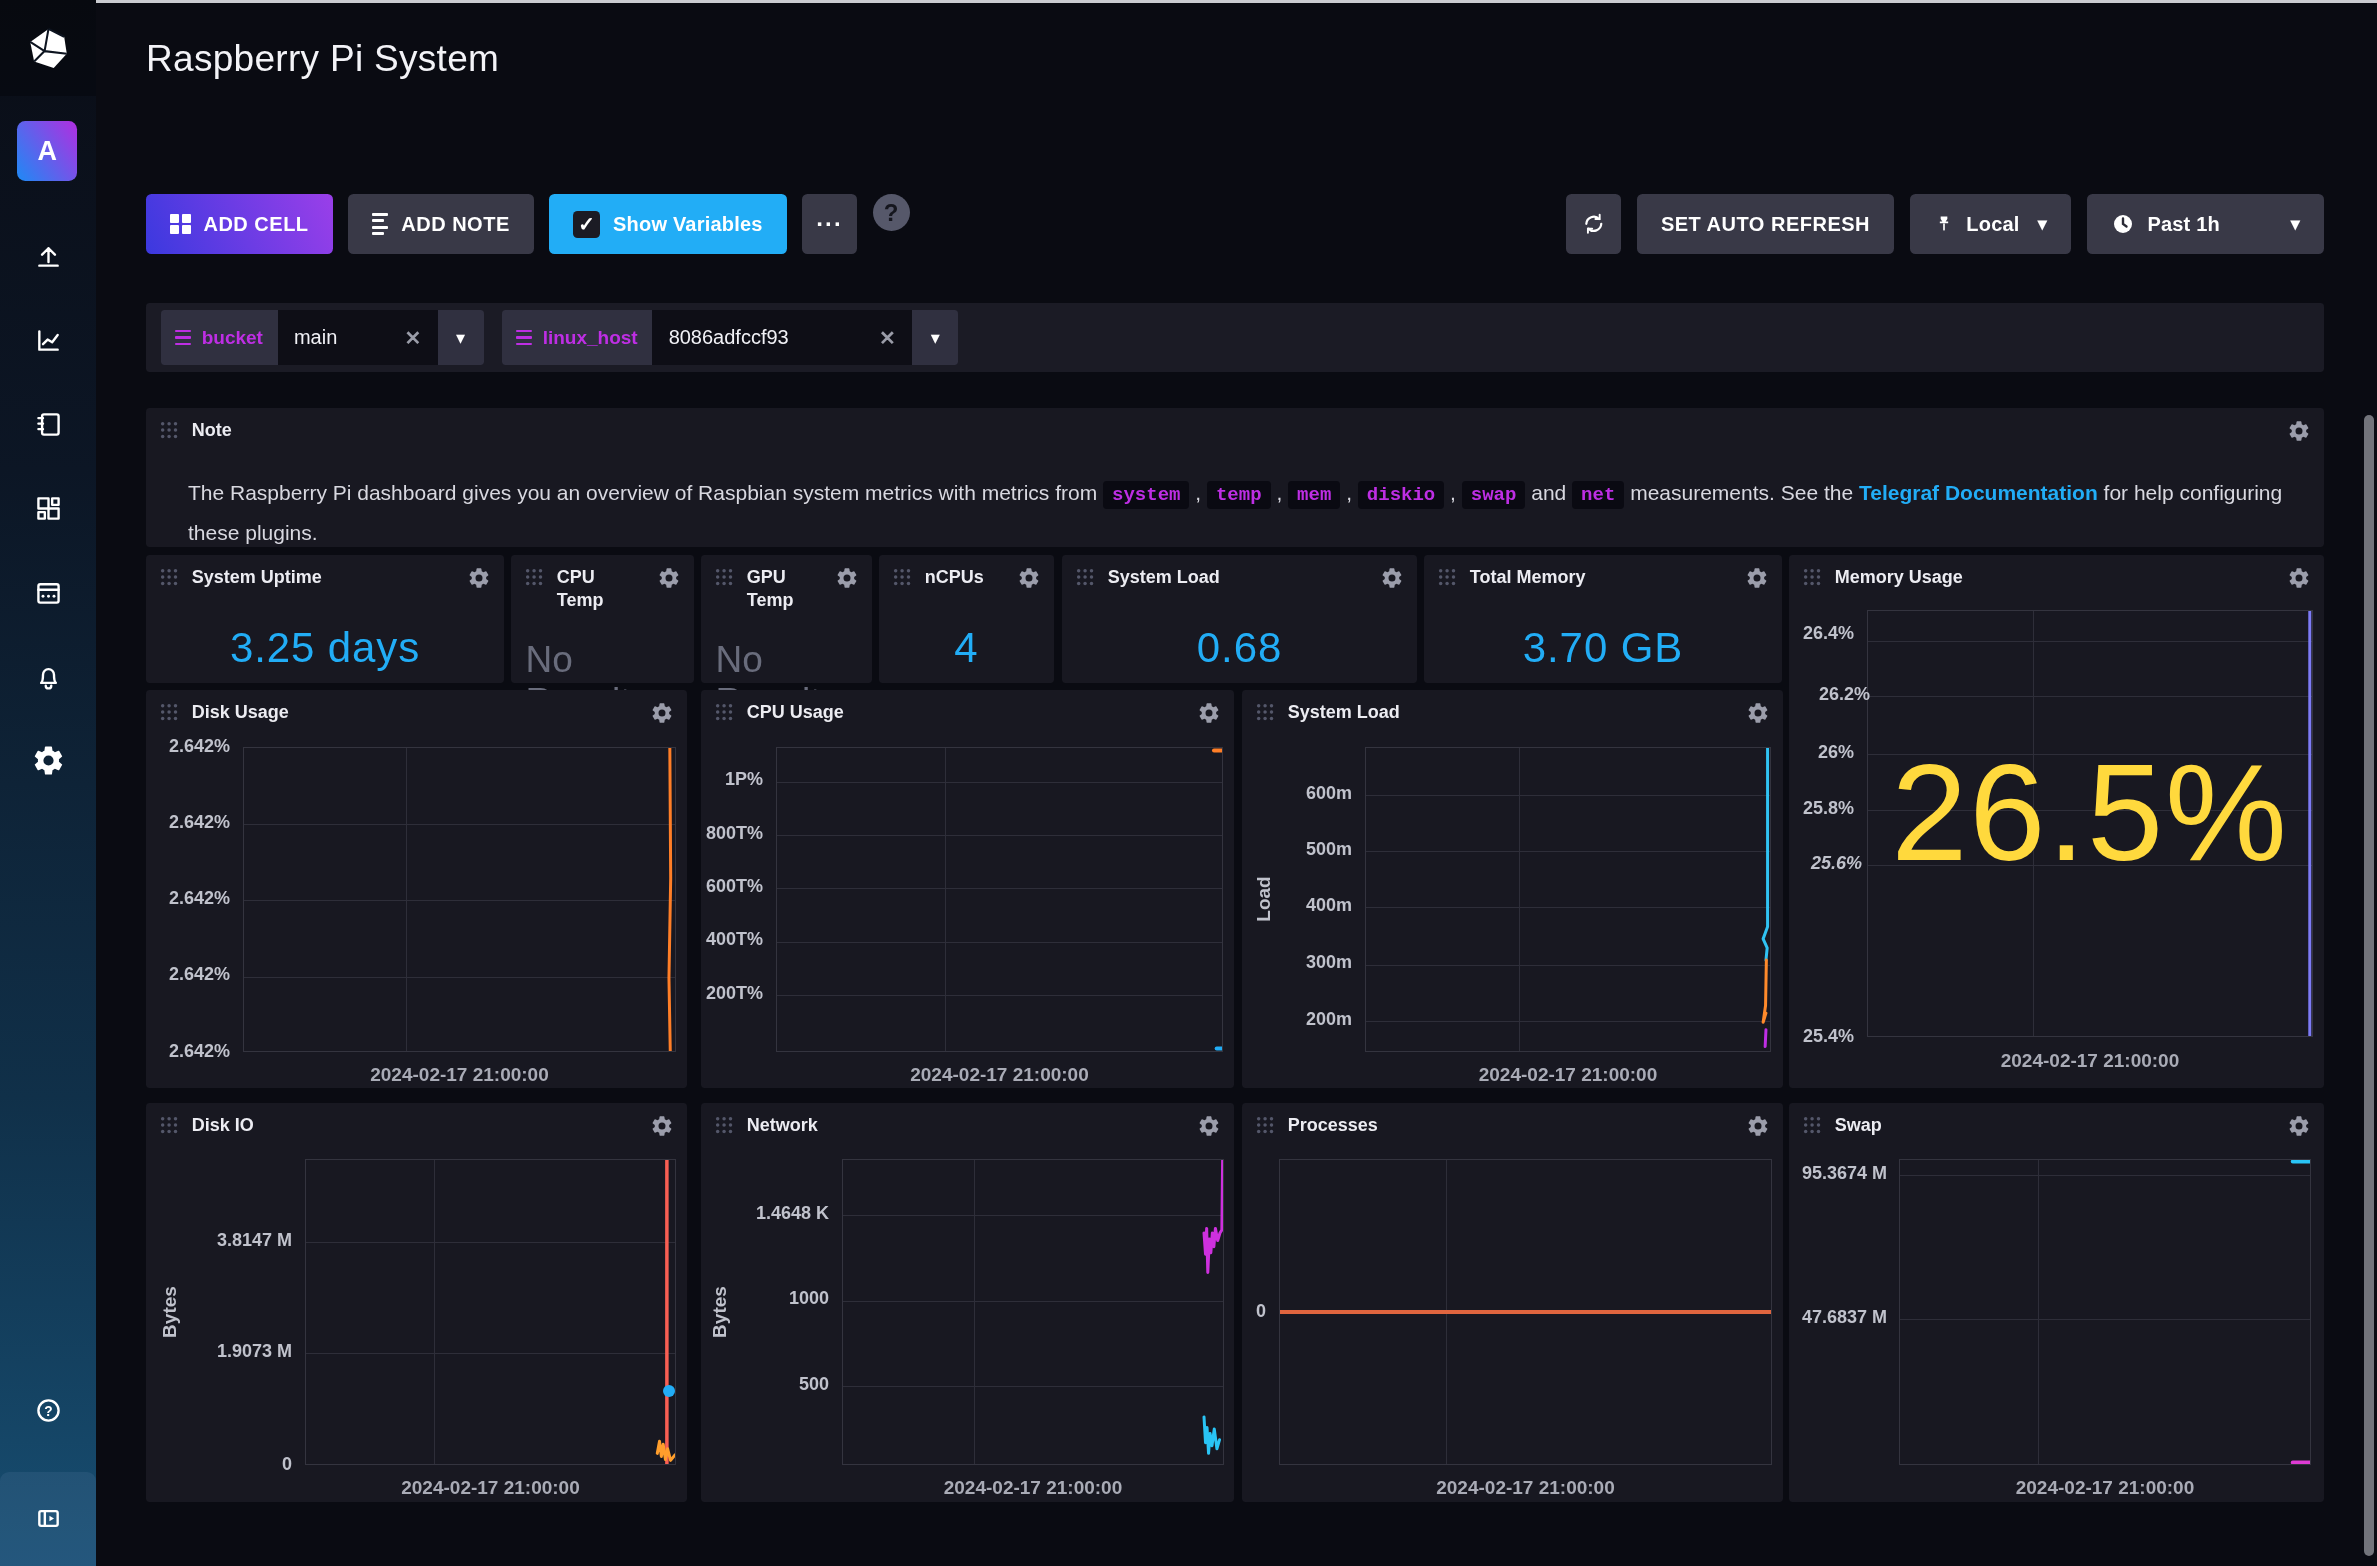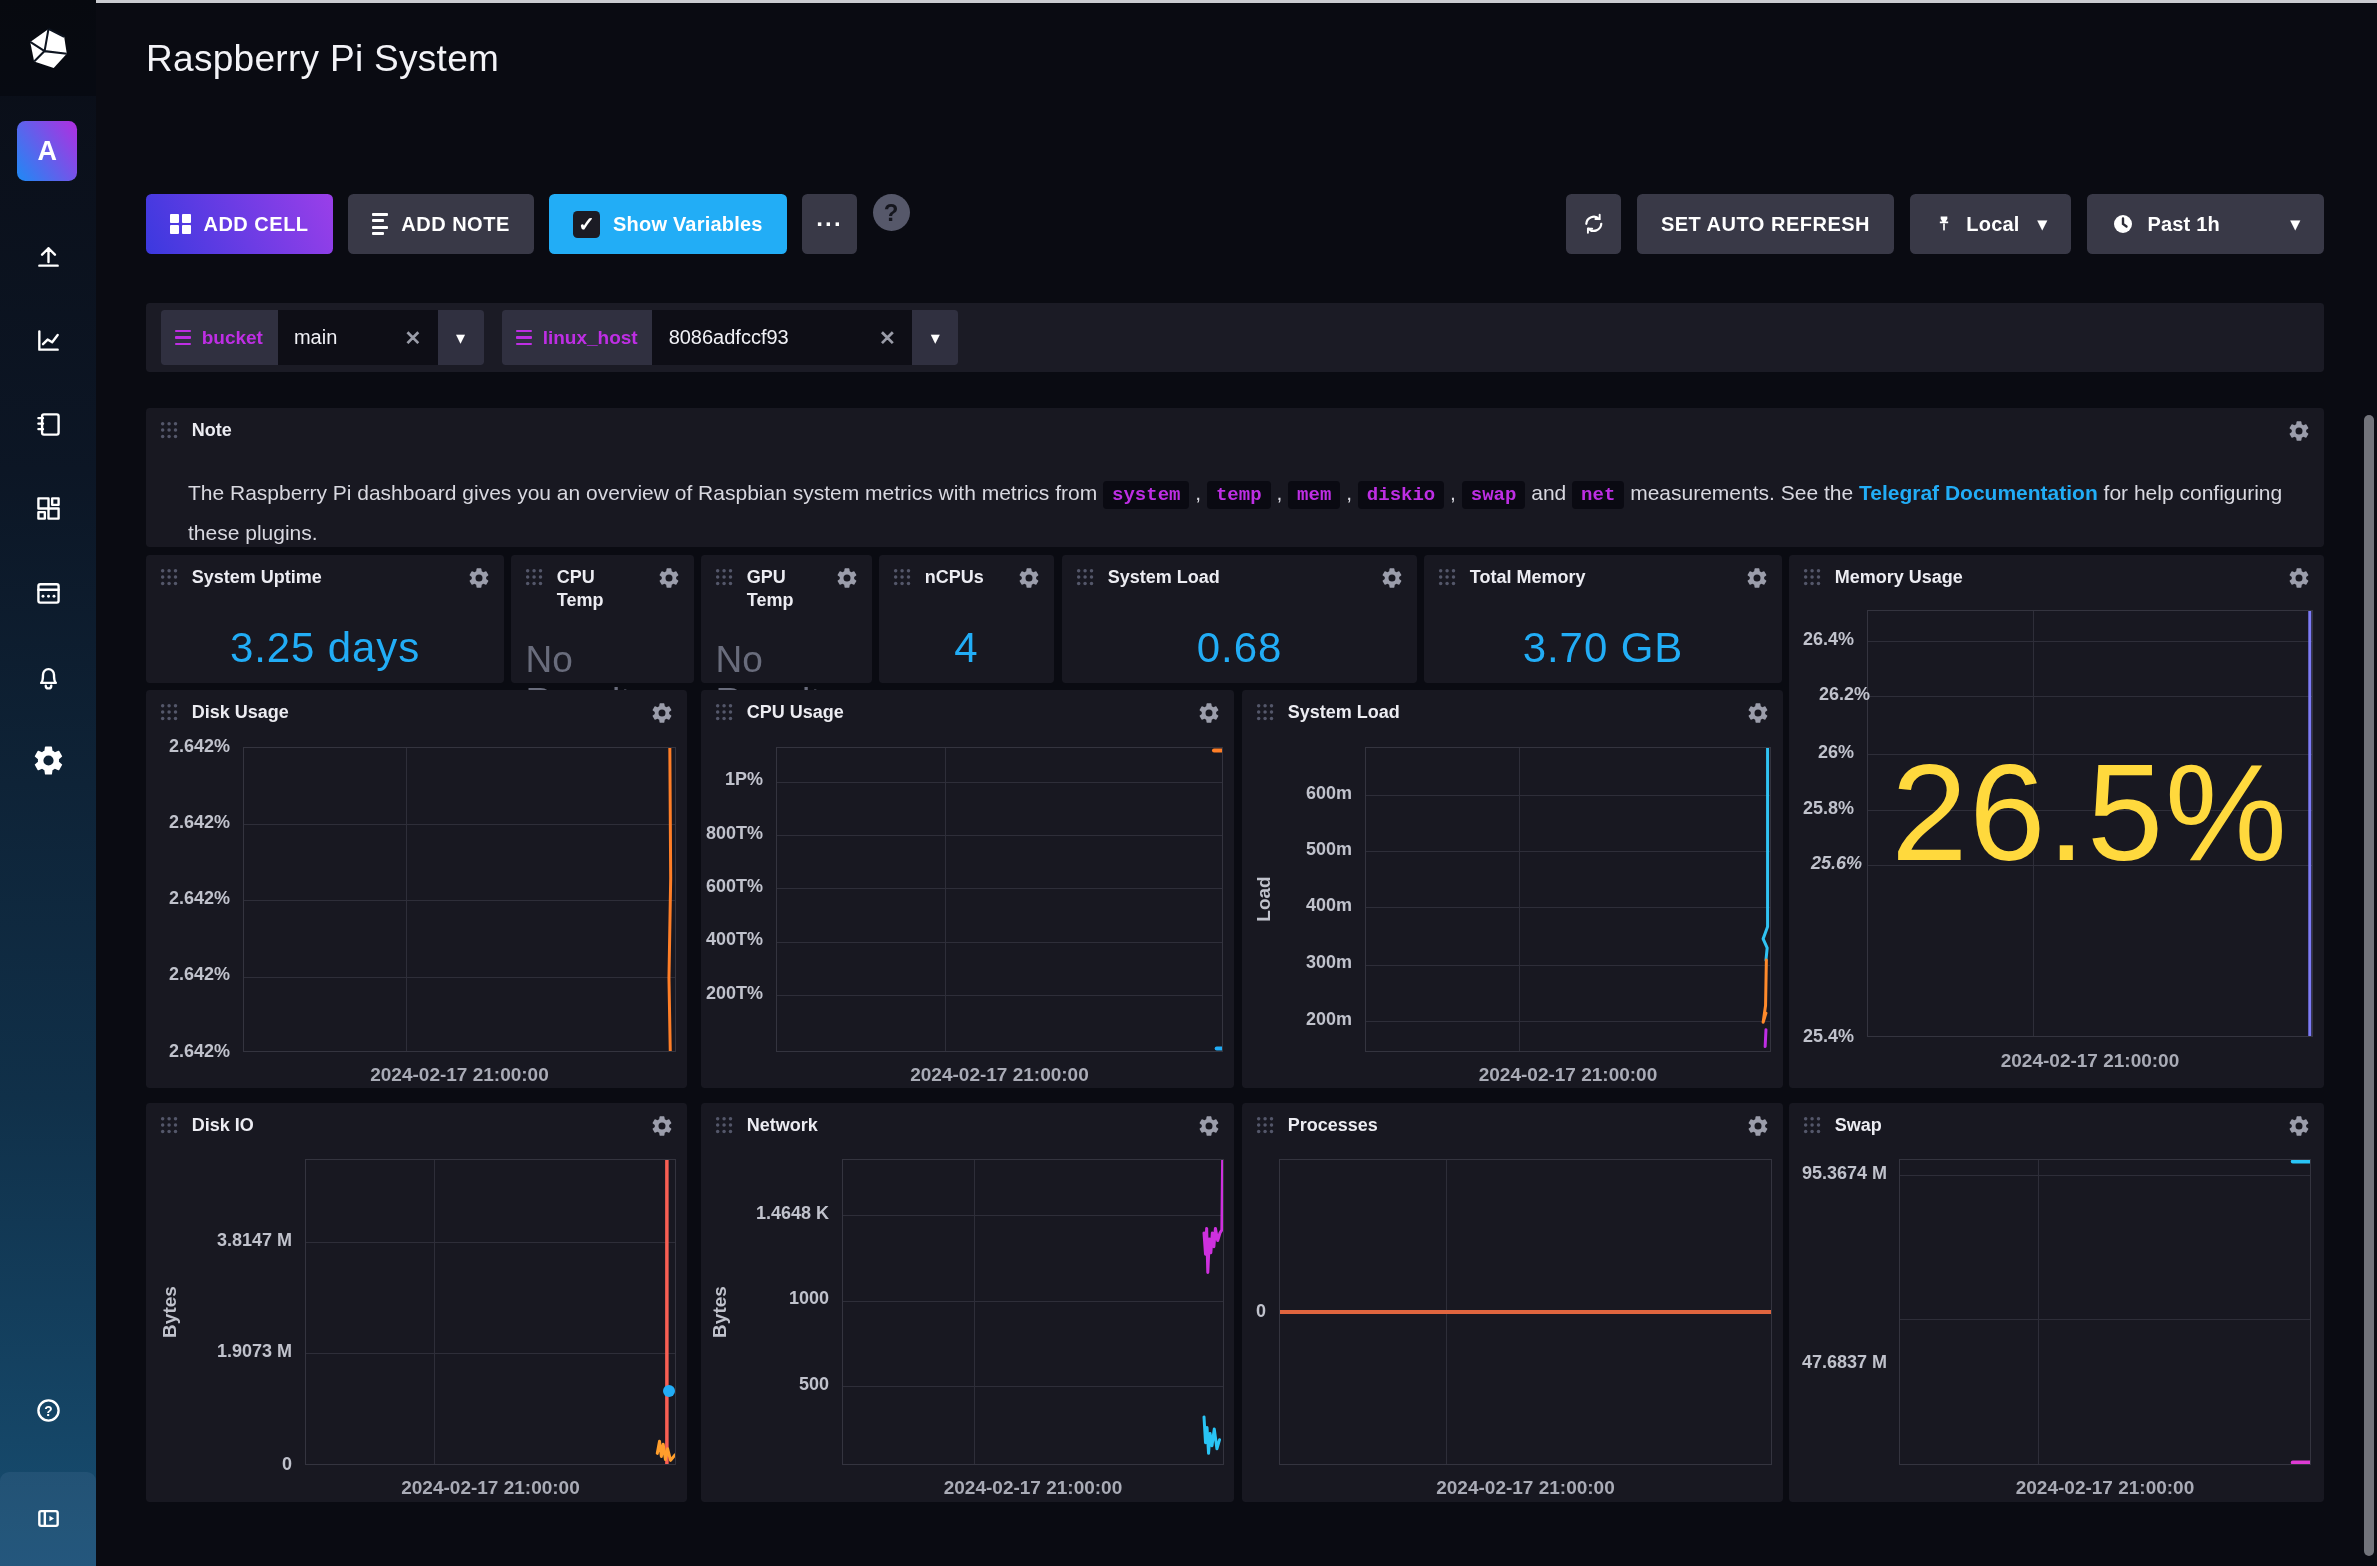--- a/index.html
+++ b/index.html
@@ -437,21 +437,21 @@
         <div class="hline" style="top: 85px;"></div>
         <div class="hline" style="top: 143px;"></div>
         <div class="hline" style="top: 199px;"></div>
         <div class="hline" style="top: 254px;"></div>
         <div class="vline" style="left: 165px;"></div>
         <svg viewBox="0 0 1000 1000" preserveAspectRatio="none">
           <polyline points="995,0 995,1000" fill="none" stroke="#7D7BF5" stroke-width="3" vector-effect="non-scaling-stroke" stroke-linejoin="round" stroke-linecap="round"></polyline>
         </svg>
         <div class="overlay-big" style="left: 0px; right: 0px; top: 201px; text-align: center; transform: translateY(-50%); color: rgb(255, 217, 61);">26.5%</div>
       </div>
-      <div class="ytick" style="left: 0px; width: 65px; top: 74px;">26.4%</div>
+      <div class="ytick" style="left: 0px; width: 65px; top: 68px;">26.4%</div>
       <div class="ytick" style="left: 0px; width: 65px; top: 129px; margin-left: 16px;">26.2%</div>
       <div class="ytick" style="left: 0px; width: 65px; top: 187px;">26%</div>
       <div class="ytick" style="left: 0px; width: 65px; top: 243px;">25.8%</div>
       <div class="ytick" style="left: 8px; width: 65px; top: 298px; font-style: italic;">25.6%</div>
       <div class="ytick" style="left: 0px; width: 65px; top: 471px;">25.4%</div>
       <div class="xlabel" style="left: 78px; width: 446px; top: 495px;">2024-02-17 21:00:00</div>
     </div>
     <div class="cell" style="left: 146px; top: 690px; width: 541px; height: 398px;">
       <div class="cell-header">
       <span class="drag"><svg width="22" height="22" viewBox="0 0 24 24">
@@ -679,17 +679,17 @@
       <div class="plot" style="left: 110px; top: 56px; width: 412px; height: 306px;">
         <div class="hline" style="top: 15.3px;"></div>
         <div class="hline" style="top: 159px;"></div>
         <div class="vline" style="left: 138px;"></div>
         <svg viewBox="0 0 1000 1000" preserveAspectRatio="none">
           <polyline points="958,5 1000,5" fill="none" stroke="#29C4F5" stroke-width="4" vector-effect="non-scaling-stroke" stroke-linejoin="round" stroke-linecap="round"></polyline>
           <polyline points="958,995 1000,995" fill="none" stroke="#DD3BD4" stroke-width="4" vector-effect="non-scaling-stroke" stroke-linejoin="round" stroke-linecap="round"></polyline>
         </svg>
       </div>
       <div class="ytick" style="left: 0px; width: 98px; top: 60px;">95.3674 M</div>
-      <div class="ytick" style="left: 0px; width: 98px; top: 204px; margin-top: 45px;">47.6837 M</div>
+      <div class="ytick" style="left: 0px; width: 98px; top: 204px;">47.6837 M</div>
       <div class="xlabel" style="left: 110px; width: 412px; top: 374px;">2024-02-17 21:00:00</div>
     </div>
   </div>
 
 
 </body></html>

